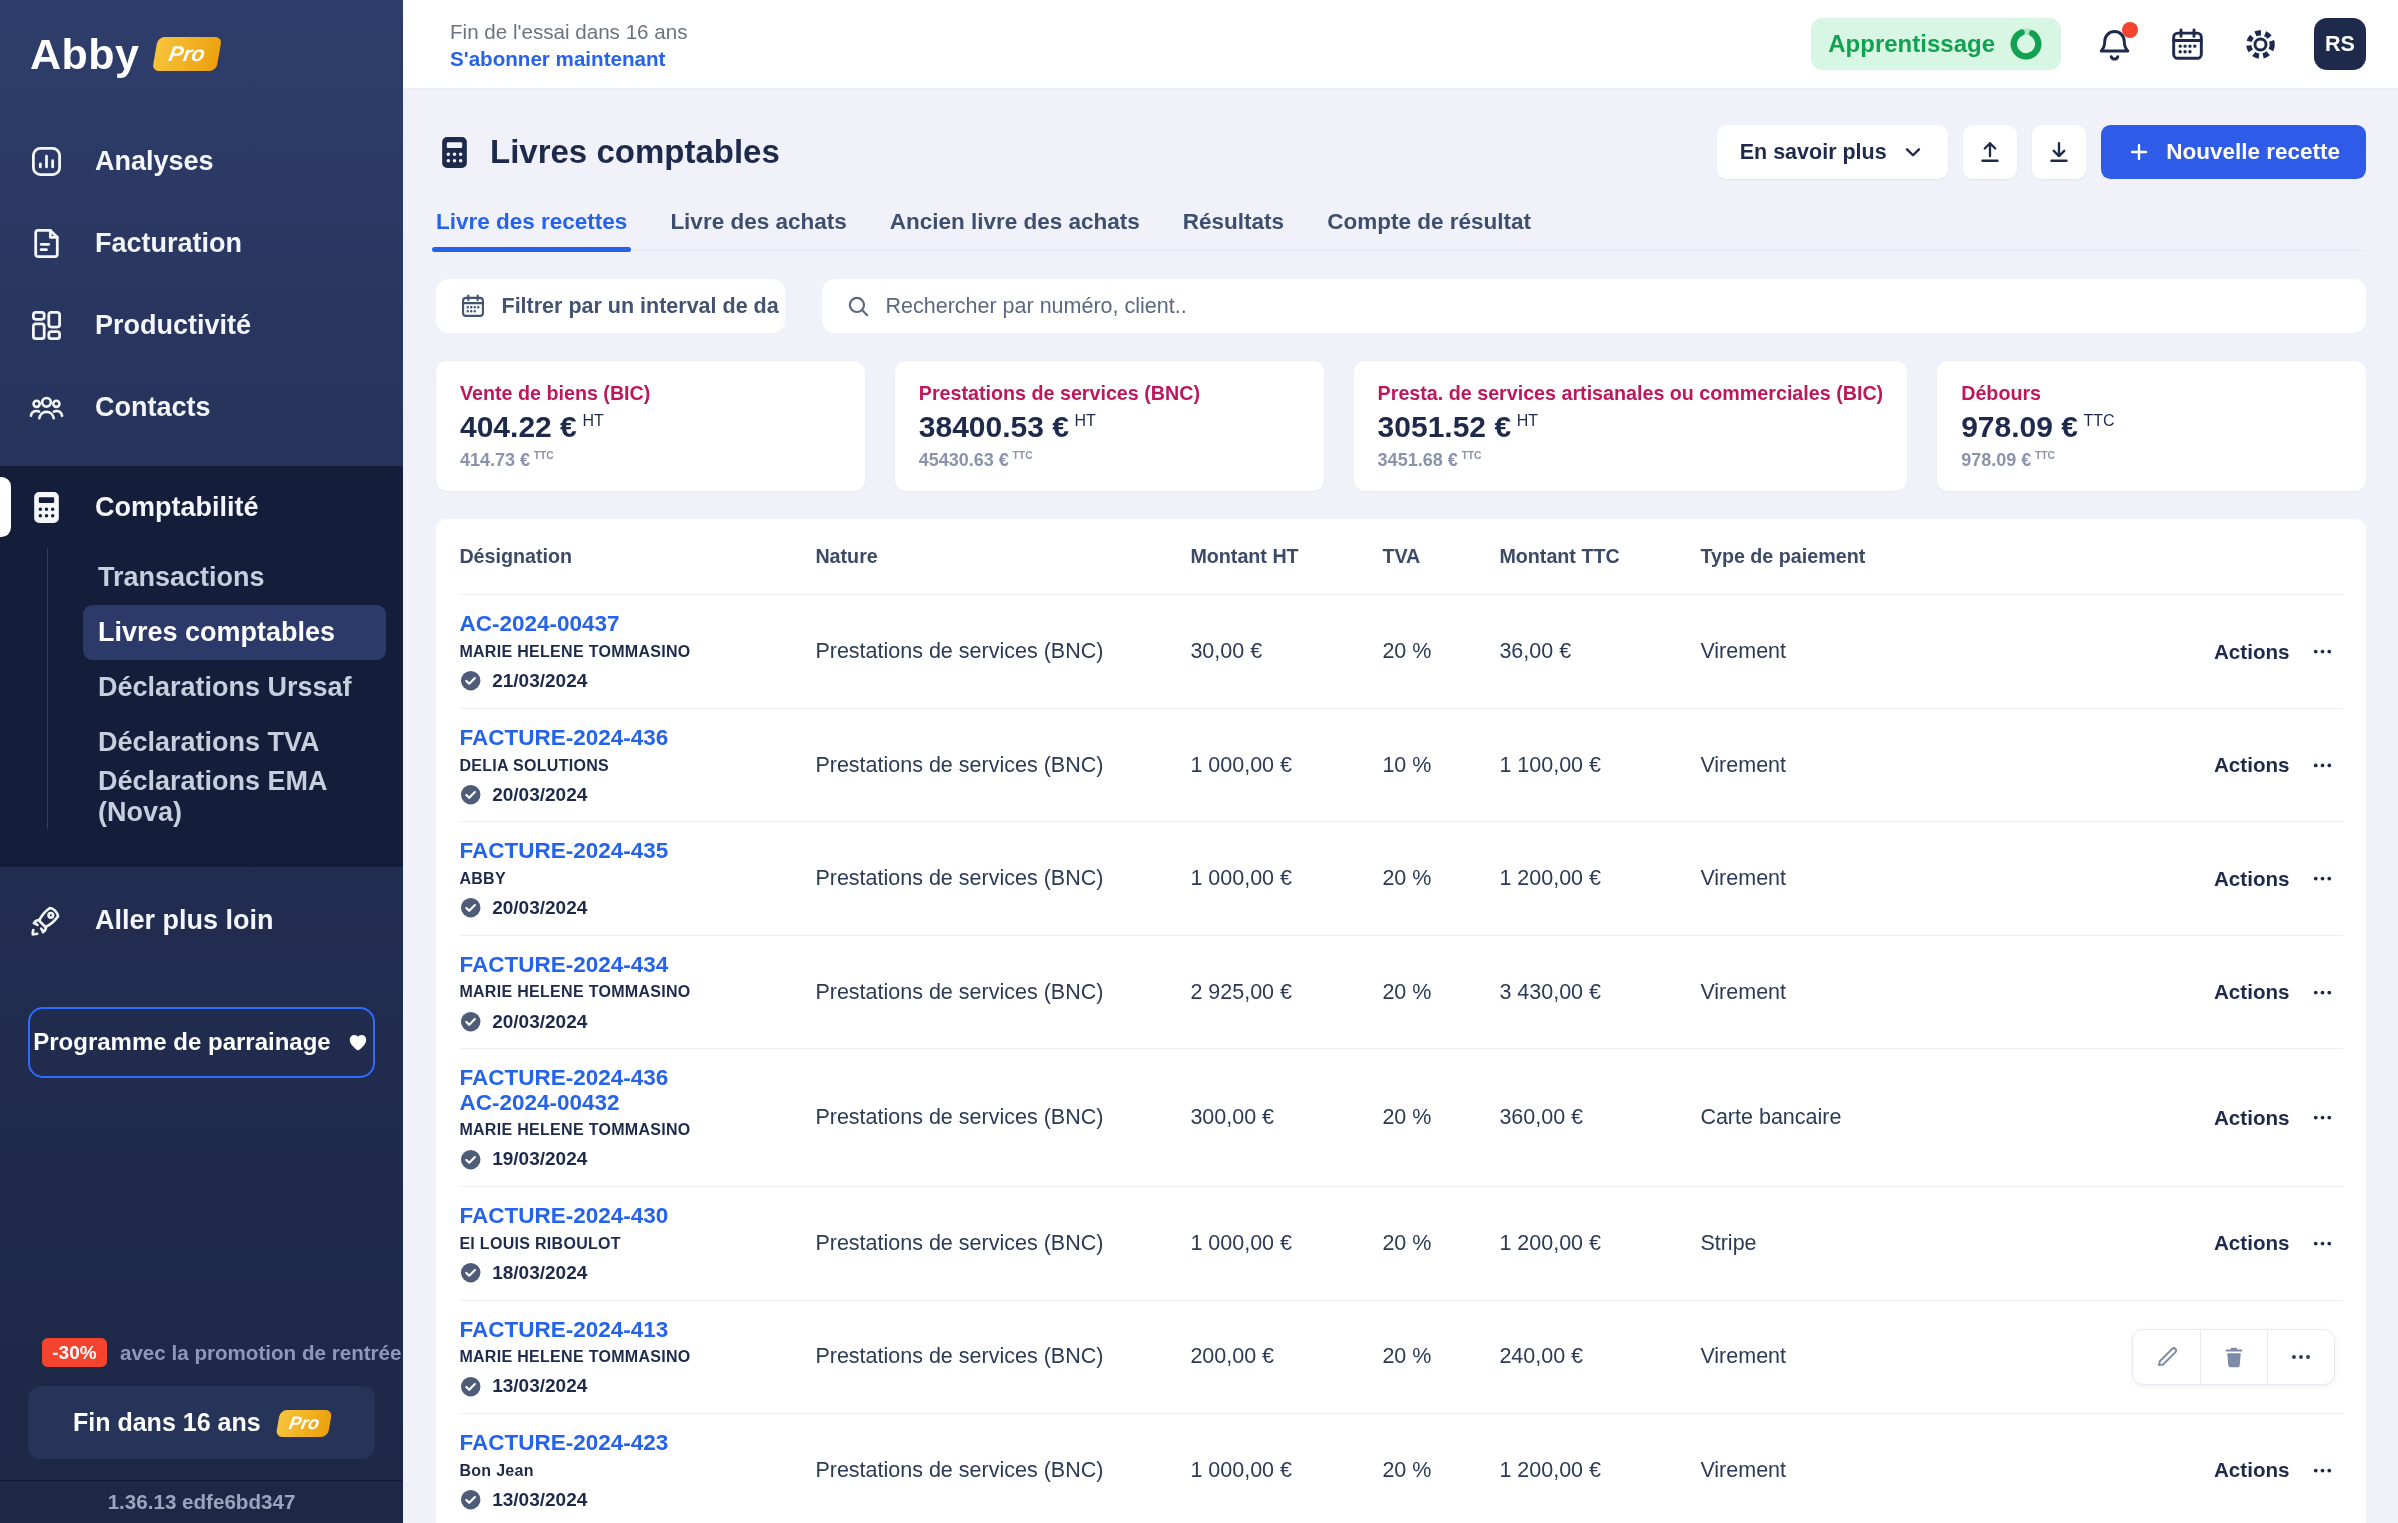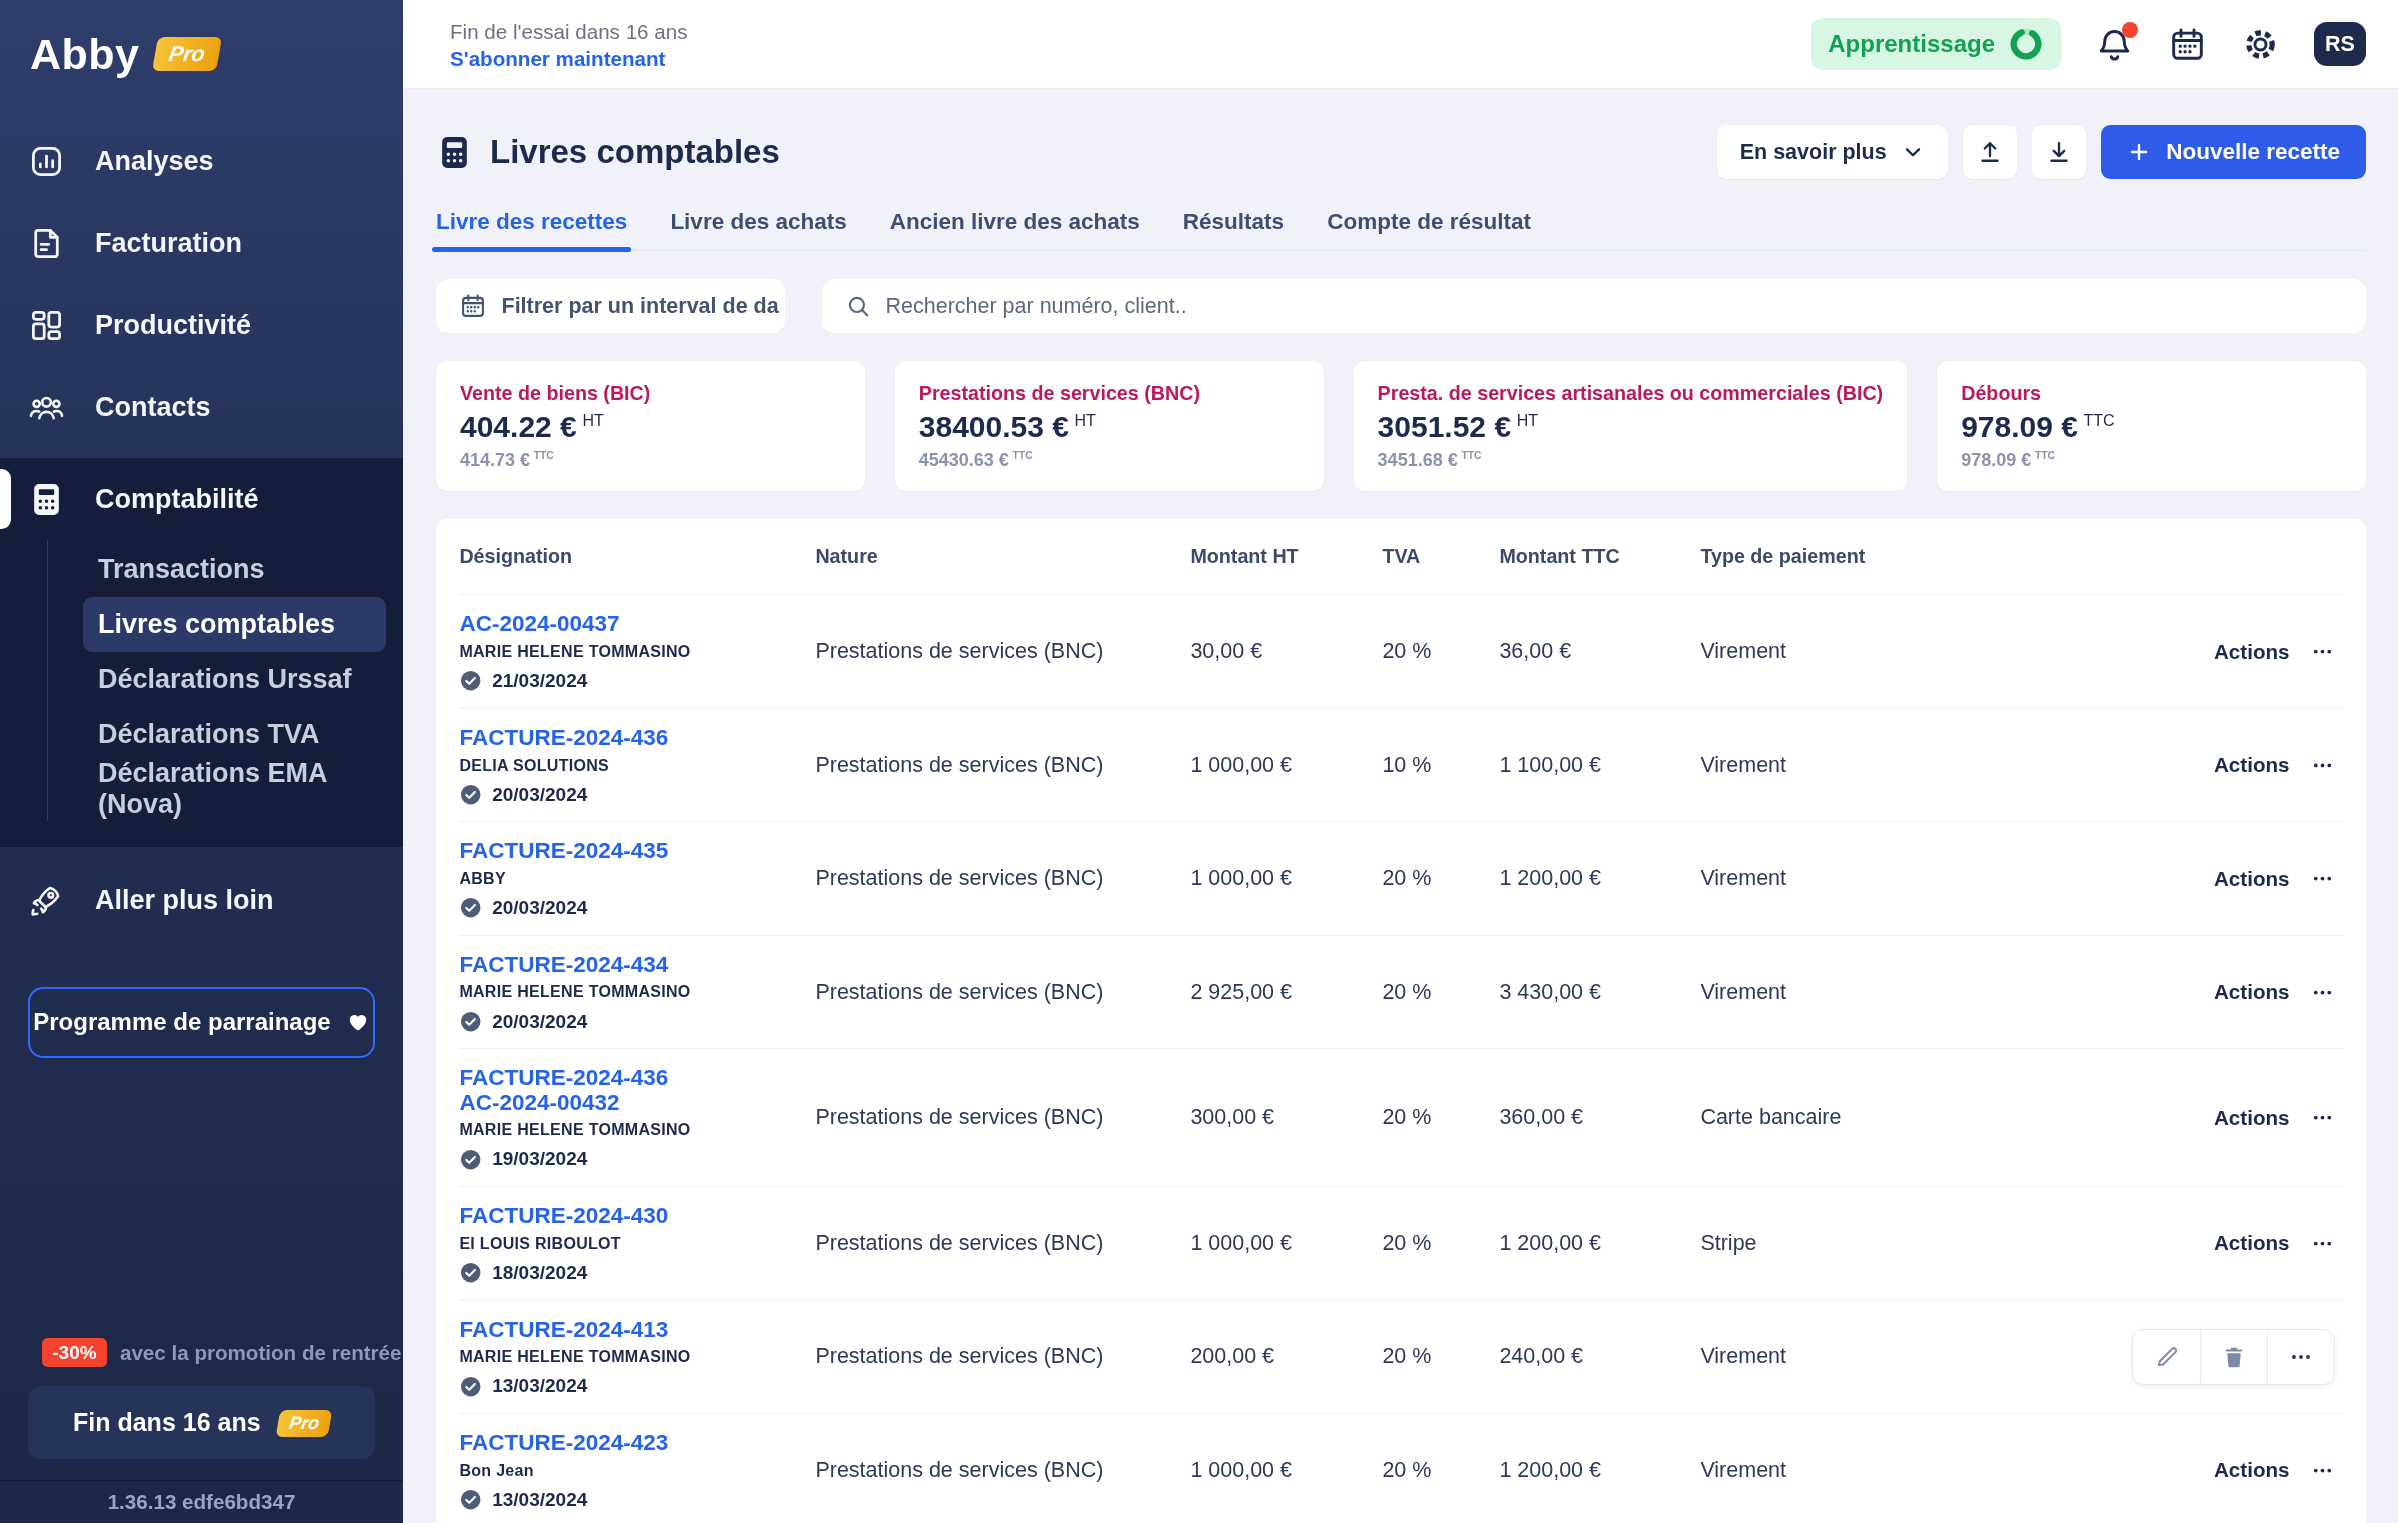--- a/index.html
+++ b/index.html
@@ -11,21 +11,21 @@
   .sidebar{width:403px;height:1523px;flex-shrink:0;display:flex;flex-direction:column;
     background:linear-gradient(180deg,#2e3d6b 0%,#232f54 42%,#1d2847 100%);color:#fff;position:relative}
   .logo-row{padding:30px 0 0 30px;display:flex;align-items:center;gap:15px}
   .brand{font-size:43px;font-weight:800;letter-spacing:0.5px;color:#fff}
   .pro-badge{background:linear-gradient(100deg,#f7c53d,#ec9f0b);transform:skewX(-10deg);border-radius:6.6px;
     padding:4.7px 14px;font-size:21.5px;font-style:italic;font-weight:800;color:#fff;display:inline-block}
   .side-nav{margin-top:41px}
   .side-item{height:82px;display:flex;align-items:center;padding-left:28px;gap:30px;font-size:27px;font-weight:700;color:#f4f6fb}
   .side-ico{display:flex}
   .side-ico svg{width:37px;height:37px;display:block}
-  .acct-band{background:#141e3b;position:relative;margin-top:10px;padding-bottom:26px}
+  .acct-band{background:#141e3b;position:relative;margin-top:18px;padding-bottom:38px}
   .indicator{position:absolute;left:0;top:11.2px;width:11.2px;height:60px;background:#fff;border-radius:0 9.4px 9.4px 0}
   .submenu{margin-left:47px;border-left:1.9px solid rgba(255,255,255,.14);padding:1.9px 0 3.7px}
   .sub-item{height:55px;display:flex;align-items:center;margin-left:35px;padding:0 15px;width:303px;
     font-size:27px;font-weight:600;color:#c7cede;border-radius:9.4px}
   .sub-item.selected{background:#2b3a68;color:#fff}
   .more-item{margin-top:13px}
   .referral{margin:45px 28px 0;border:2.8px solid #2f6bff;border-radius:15px;height:71px;display:flex;align-items:center;
     justify-content:center;gap:15px;font-size:24px;font-weight:700;color:#fff}
   .referral svg{width:24px;height:24px}
   .spacer{flex:1}
@@ -42,21 +42,21 @@
   .topbar{height:89px;background:#fff;display:flex;align-items:center;padding:0 33px 0 47px;border-bottom:0.9px solid #eceaf6;flex-shrink:0}
   .trial-text{font-size:20.6px;color:#6b7280;line-height:1.5}
   .subscribe{font-size:20.6px;font-weight:700;color:#2563eb}
   .topbar-right{margin-left:auto;display:flex;align-items:center;gap:34px}
   .learning-pill{background:#d7f6e3;color:#12a150;font-weight:800;font-size:24px;padding:8.4px 17px;border-radius:11.2px;
     display:flex;gap:13px;align-items:center}
   .learning-pill svg{width:36px;height:36px}
   .icon-btn{display:flex;color:#1e2a4c;position:relative}
   .icon-btn svg{width:39px;height:39px}
   .bell-dot{position:absolute;top:-2.8px;right:-3.7px;width:16px;height:16px;border-radius:50%;background:#f4432e}
-  .avatar{width:52px;height:44px;border-radius:13px;background:#1e2a4c;color:#fff;font-size:21.5px;font-weight:800;
+  .avatar{width:52px;height:52px;border-radius:13px;background:#1e2a4c;color:#fff;font-size:21.5px;font-weight:800;
     display:flex;align-items:center;justify-content:center}
 
   .content{flex:1;padding:36px 33px 0;overflow:hidden;display:flex;flex-direction:column}
   .page-head{display:flex;align-items:center}
   .title-wrap{display:flex;align-items:center;gap:17px}
   .title-wrap svg{width:37px;height:37px}
   h1{font-size:33px;font-weight:800;color:#1e2a4c}
   .head-actions{margin-left:auto;display:flex;align-items:center;gap:15px}
   .btn-white{background:#fff;border-radius:9.4px;height:54px;display:flex;align-items:center;gap:13px;padding:0 22.5px;
     font-size:21.5px;font-weight:700;color:#1e2a4c;box-shadow:0 0.9px 1.9px rgba(20,30,60,.06)}

